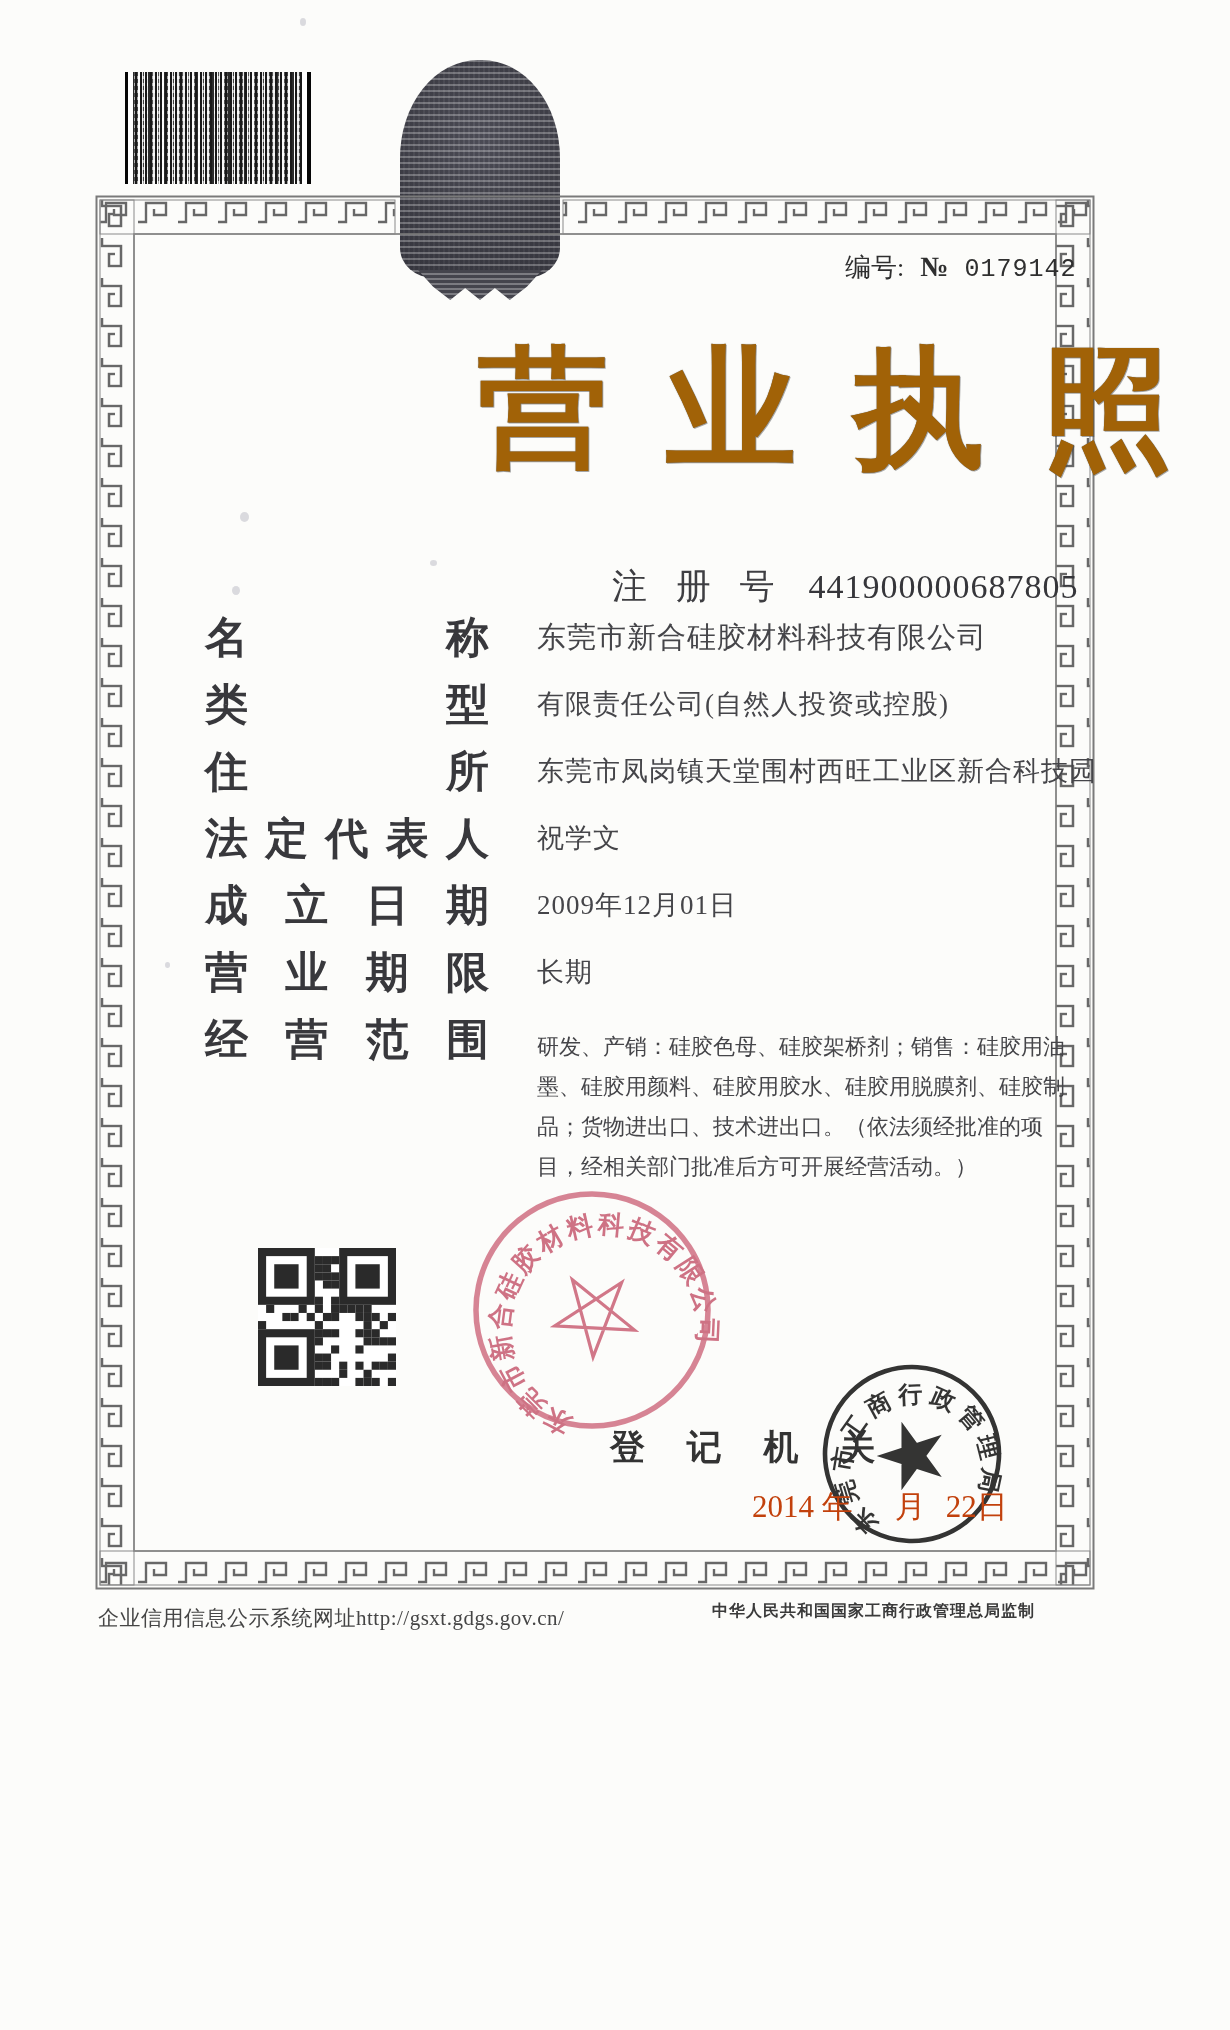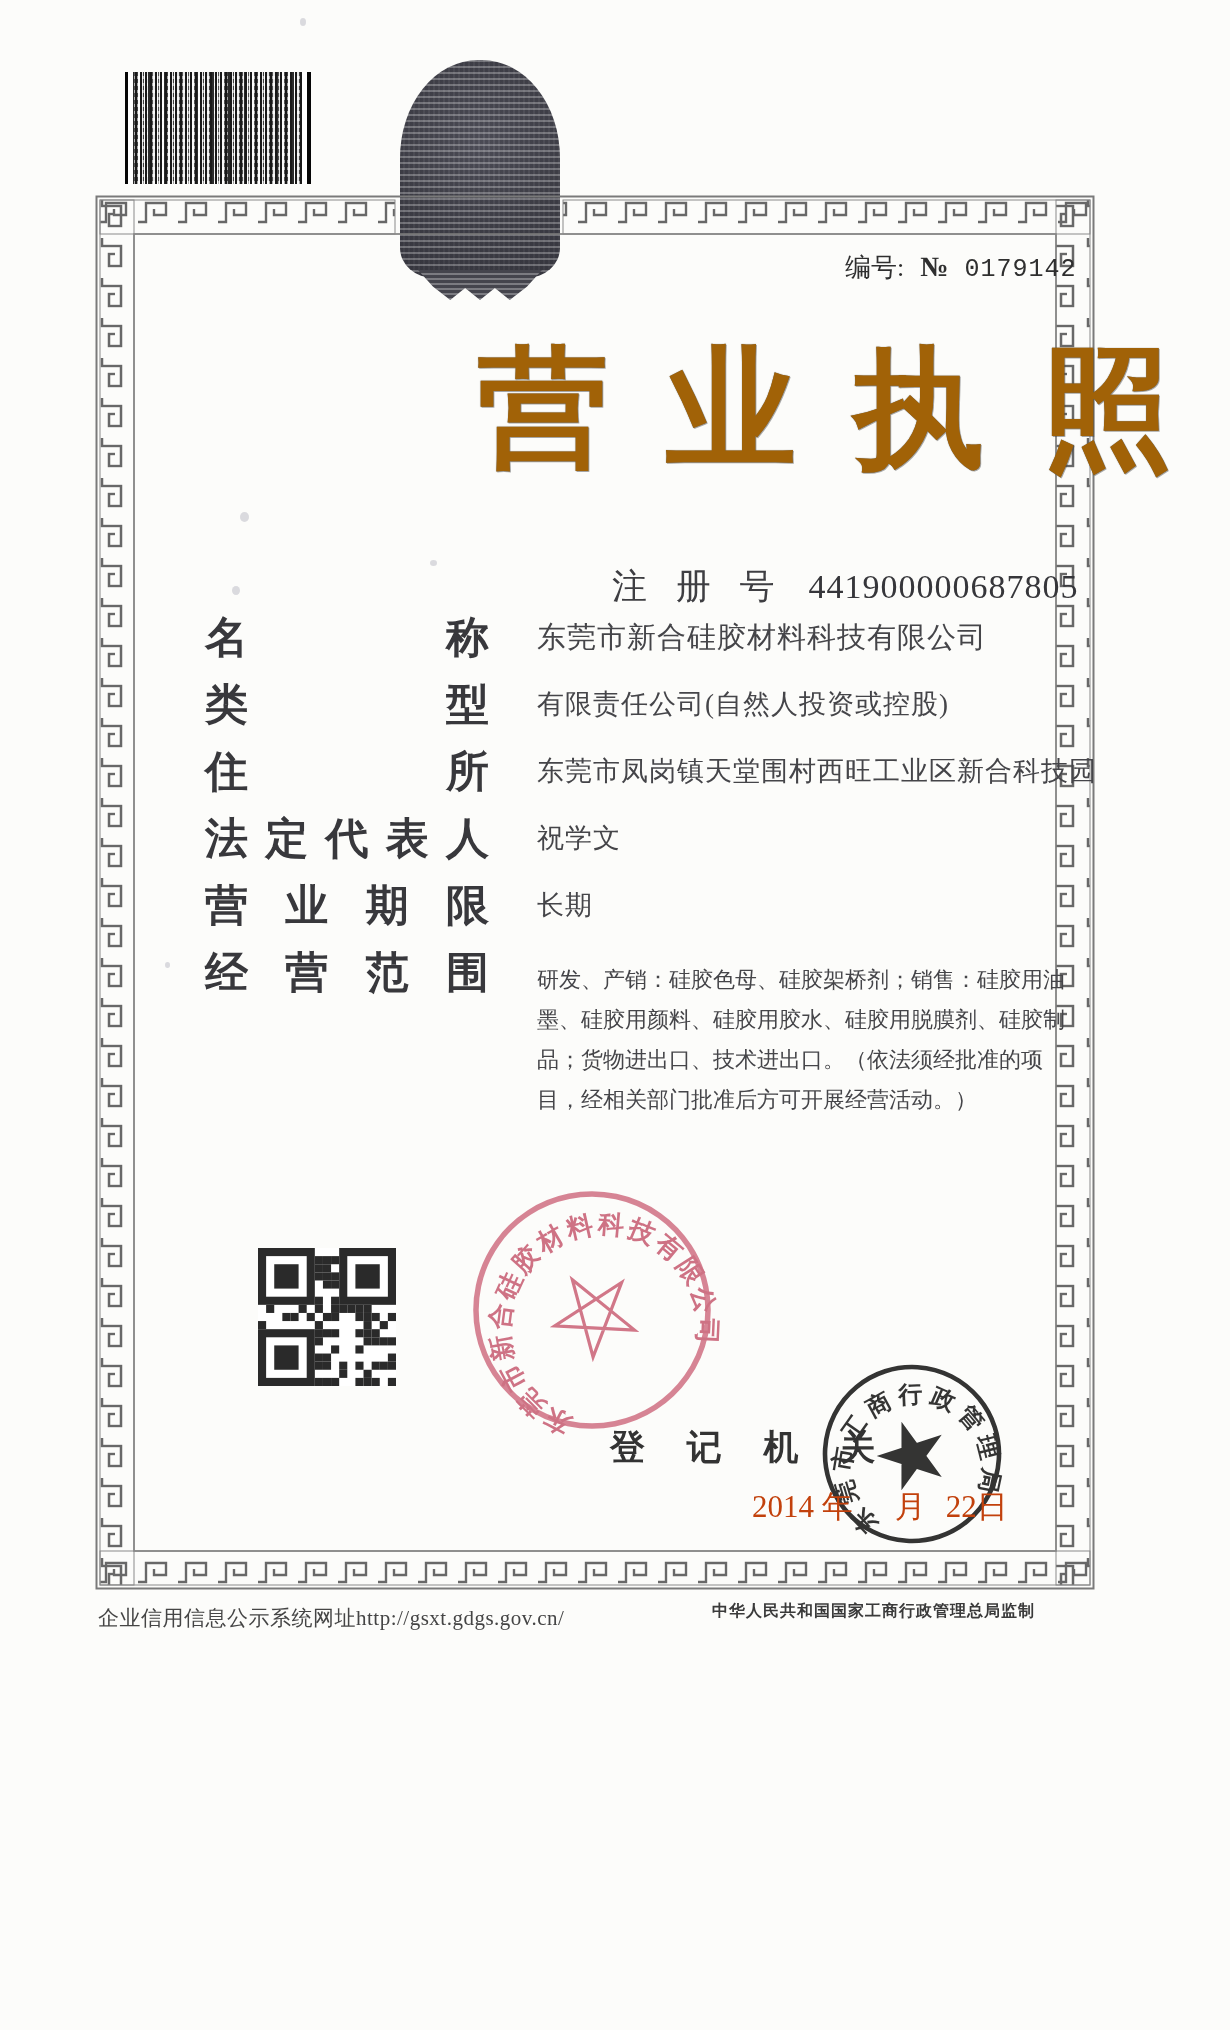--- a/index.html
+++ b/index.html
@@ -133,20 +133,24 @@
       <div class="f-label">类型</div>
       <div class="f-value">有限责任公司(自然人投资或控股)</div>
     </div>
     <div class="f-row">
       <div class="f-label">住所</div>
       <div class="f-value">东莞市凤岗镇天堂围村西旺工业区新合科技园</div>
     </div>
     <div class="f-row">
       <div class="f-label">法定代表人</div>
       <div class="f-value">祝学文</div>
+    </div>
+    <div class="f-row">
+      <div class="f-label">成立日期</div>
+      <div class="f-value">2009年12月01日</div>
     </div>
     <div class="f-row">
       <div class="f-label">营业期限</div>
       <div class="f-value">长期</div>
     </div>
     <div class="f-row">
       <div class="f-label">经营范围</div>
       <div class="f-value scope">研发、产销：硅胶色母、硅胶架桥剂；销售：硅胶用油墨、硅胶用颜料、硅胶用胶水、硅胶用脱膜剂、硅胶制品；货物进出口、技术进出口。（依法须经批准的项目，经相关部门批准后方可开展经营活动。）</div>
     </div>
   </div>

